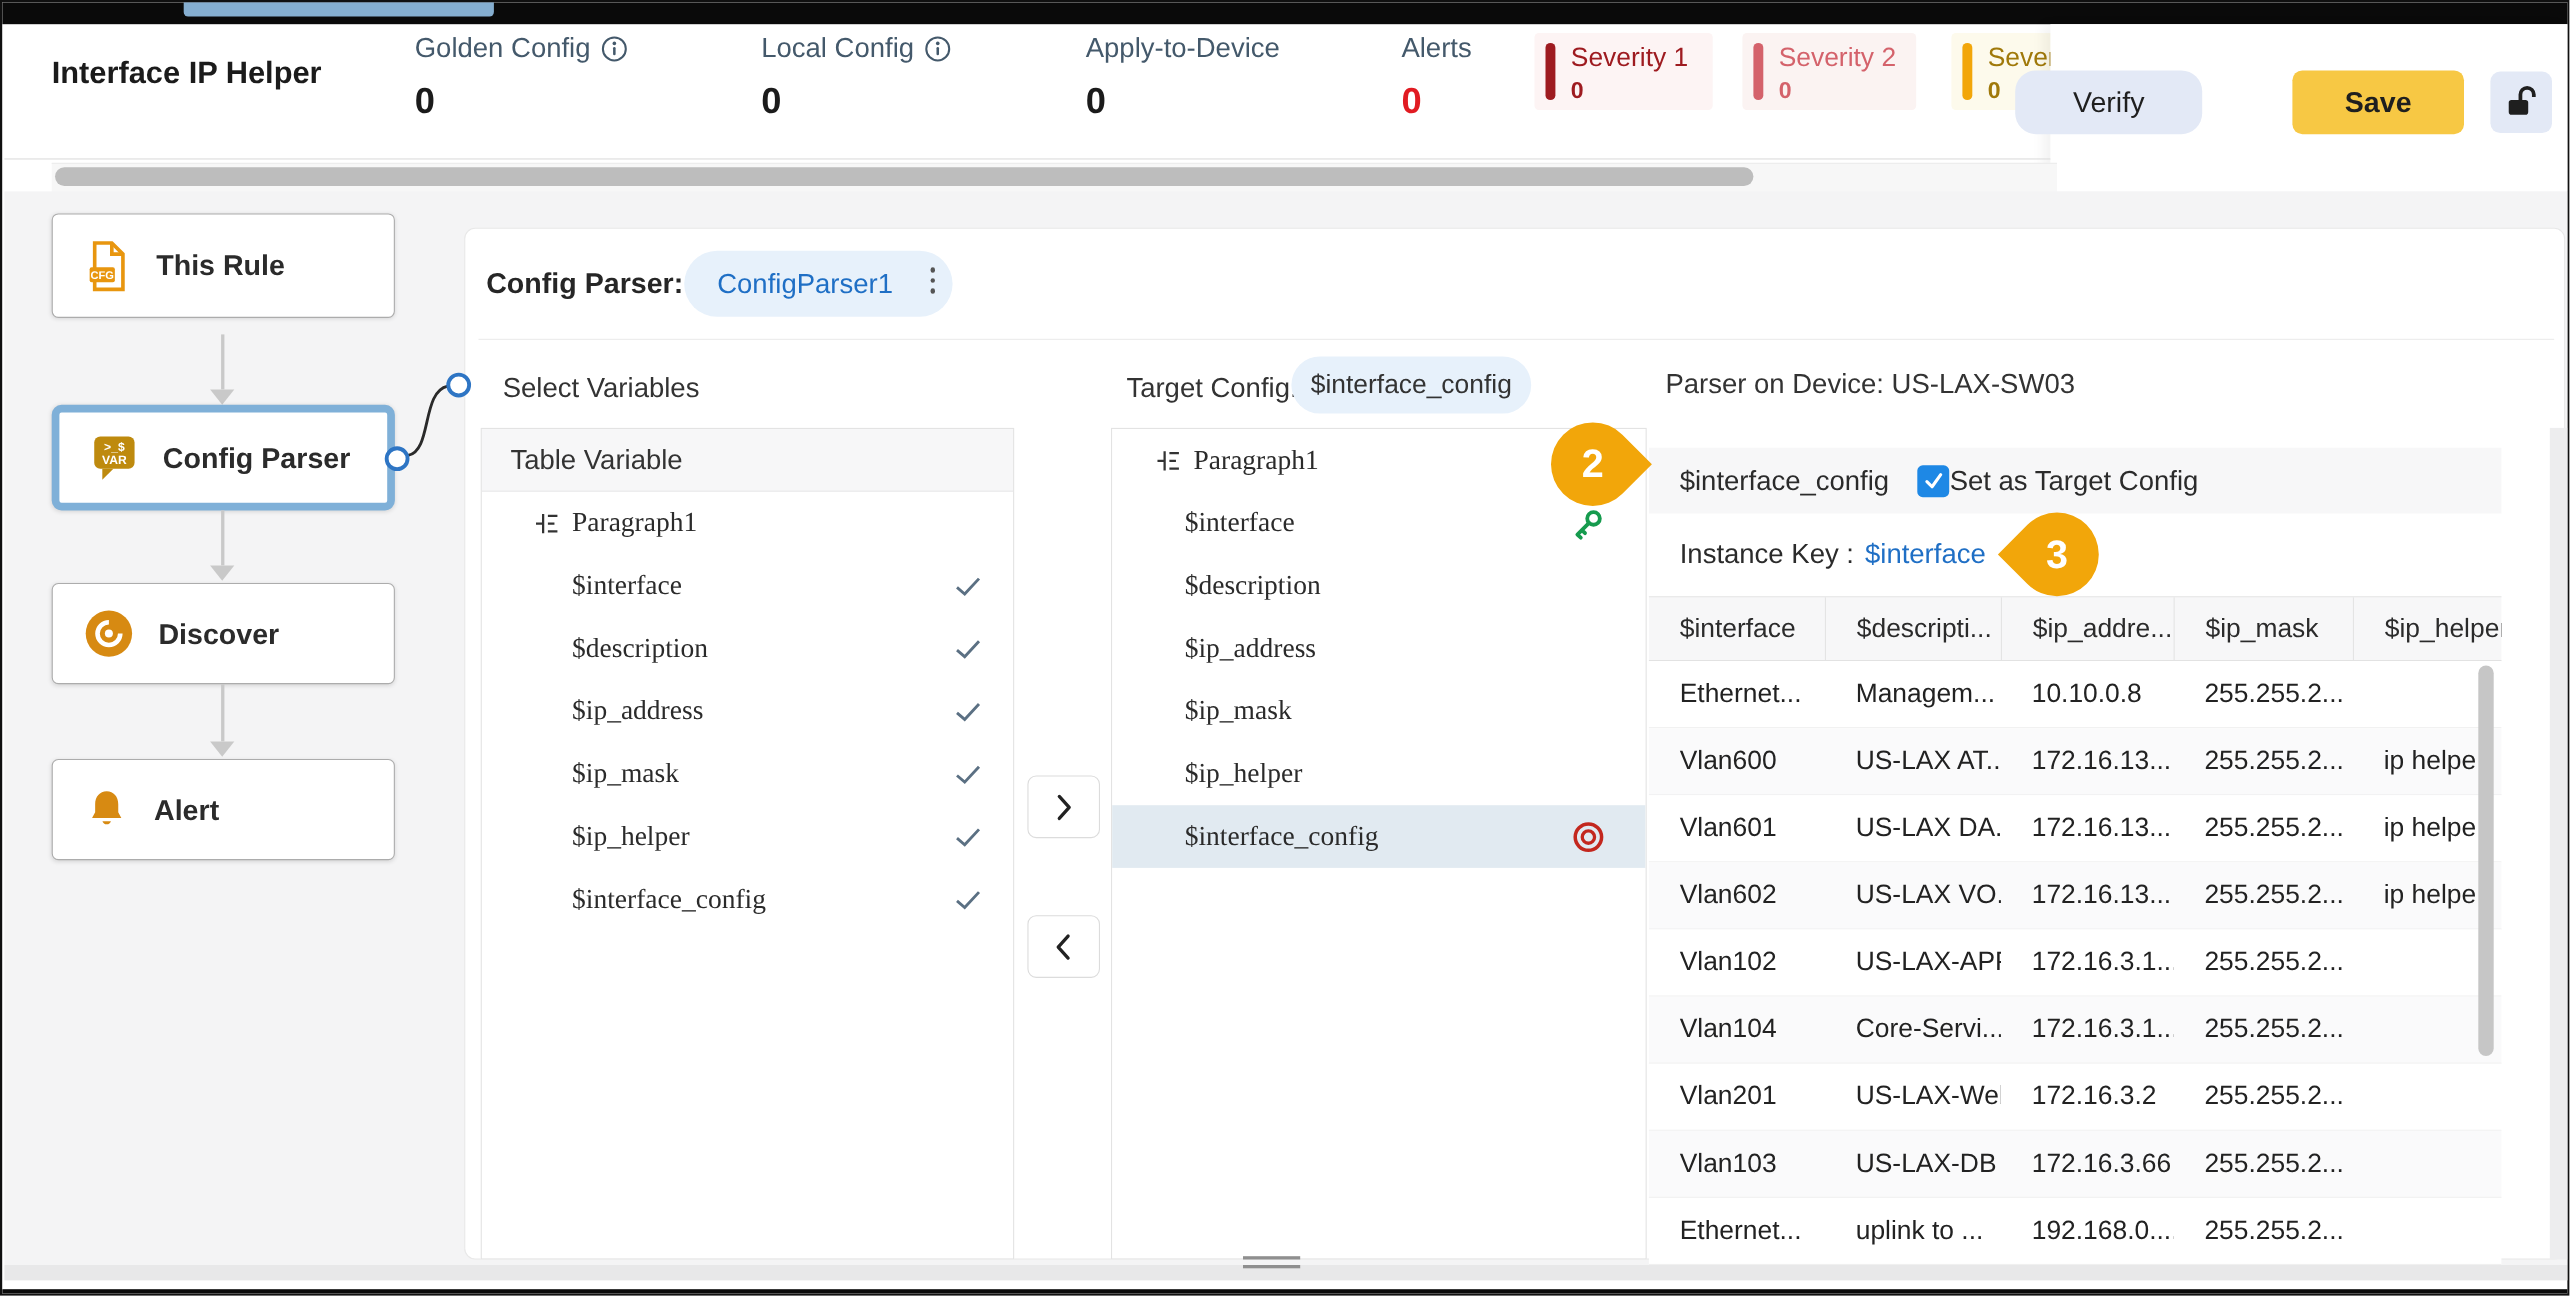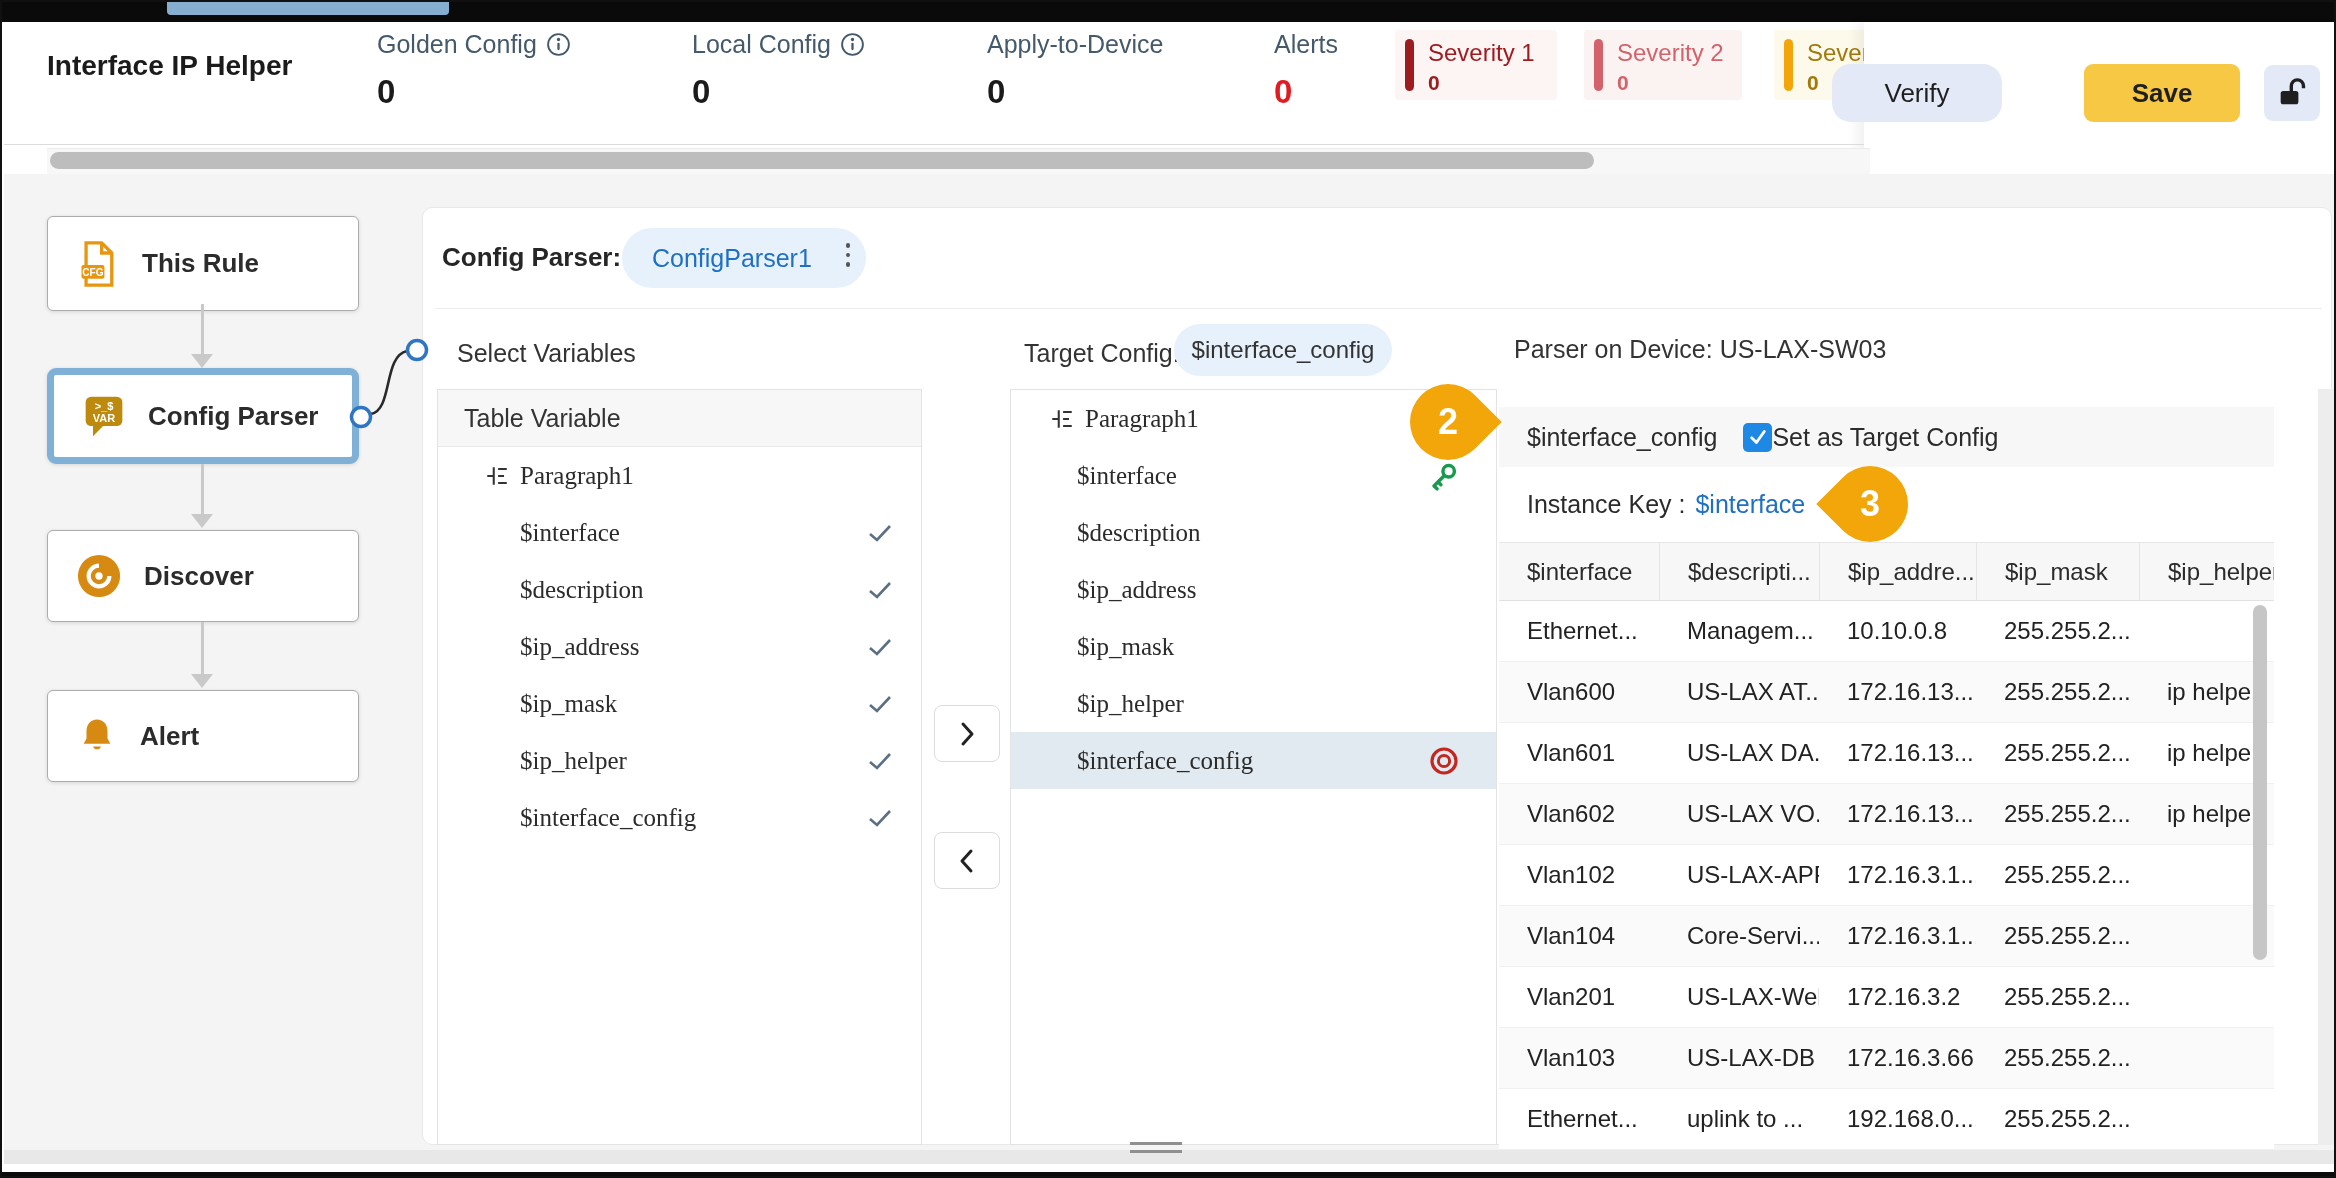--- a/index.html
+++ b/index.html
@@ -32,21 +32,21 @@
   .btn-save{left:2082px;width:156px;background:#F7C844;font-weight:600;}
   .btn-lock{left:2262px;top:63px;width:56px;height:56px;background:#E3E9F6;border-radius:9px;display:flex;align-items:center;justify-content:center;}
   .hdr-divider{left:2px;top:142px;width:1860px;height:1px;background:#DCDCDC;}
   .hscroll-track{left:45px;top:146px;width:1823px;height:26px;background:#F7F7F7;border-top:1px solid #EBEBEB;}
   .hscroll-thumb{left:48px;top:150px;width:1544px;height:17px;background:#BDBDBD;border-radius:9px;}
   
   .content-bg{left:2px;top:172px;width:2332px;height:976px;background:#F4F4F5;}
   .main-panel{left:420px;top:205px;width:1910px;height:938px;background:#ffffff;border:1px solid #E8E8E8;border-radius:10px;box-sizing:border-box;}
   
   .flowcard{left:45px;width:312px;background:#ffffff;border:1.5px solid #ACACAC;border-radius:6px;box-shadow:0 1px 4px rgba(0,0,0,0.12);display:flex;align-items:center;padding-left:28px;gap:22px;box-sizing:border-box;font-size:26px;color:#2b2b2b;font-weight:600;cursor:pointer;}
-  .fc-thisrule{top:214px;height:95px;}
+  .fc-thisrule{top:192px;height:95px;}
   .fc-parser{top:366px;height:96px;border:7px solid #7FB0D8;border-radius:9px;font-weight:bold;}
   .fc-discover{top:528px;height:92px;}
   .fc-alert{top:672px;height:92px;margin-top:16px;}
   .varrow{left:199px;width:3px;background:#C9C9C9;}
   .vhead{left:189px;width:0;height:0;border-left:11px solid transparent;border-right:11px solid transparent;border-top:14px solid #C9C9C9;}
   
   .cp-label{left:440px;top:240px;font-size:26px;font-weight:bold;color:#262626;}
   .cp-chip{left:620px;top:226px;width:244px;height:60px;background:#E7F1FB;border-radius:30px;display:flex;align-items:center;padding-left:30px;box-sizing:border-box;cursor:pointer;}
   .cp-chip-text{font-size:25px;color:#1F6FC5;}
   .kebab{position:absolute;right:16px;top:15px;display:flex;flex-direction:column;gap:5px;}

